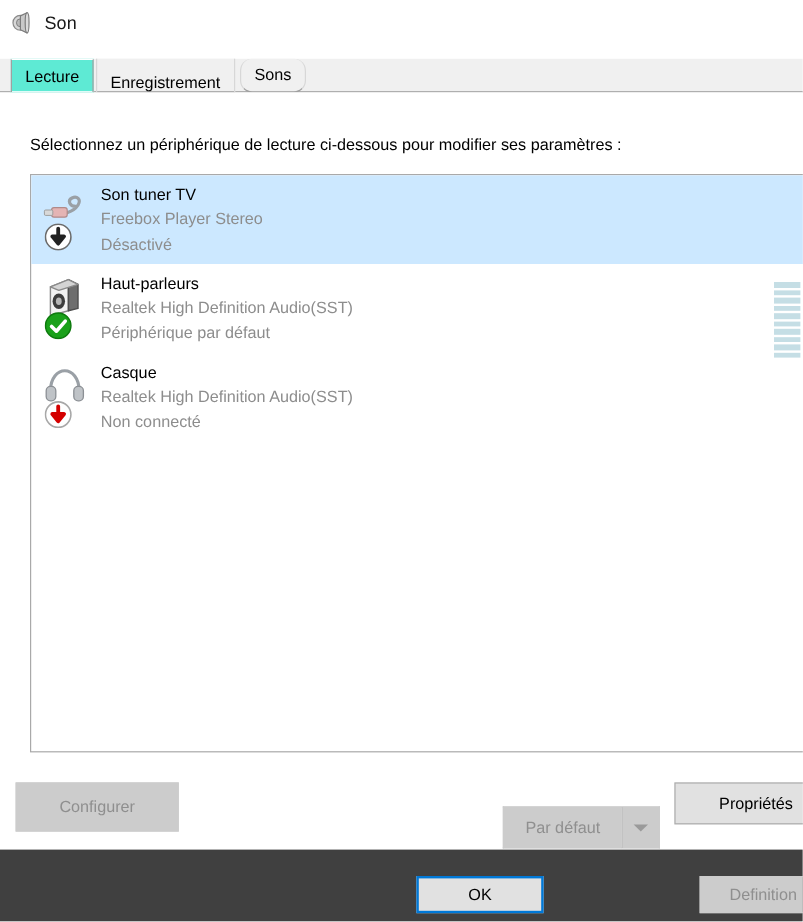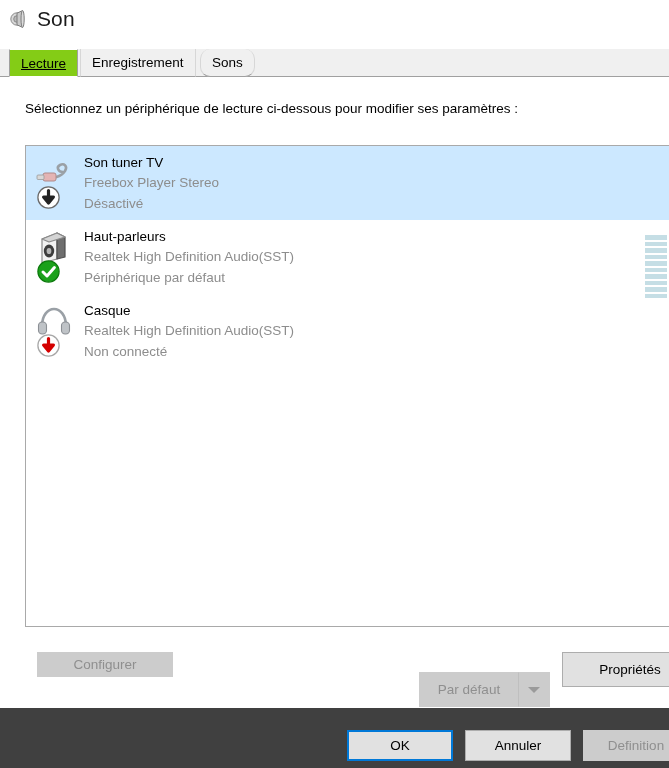--- a/index.html
+++ b/index.html
@@ -39,21 +39,21 @@
     box-sizing: border-box;
   }
   #title-icon {
     width: 20px;
     height: 20px;
     position: relative;
     flex: 0 0 auto;
     margin-right: 8px;
   }
   #title-text {
-    font-size: 21px;
+    font-size: 15px;
     color: #1a1a1a;
     letter-spacing: .1px;
   }
 
   
   #tabstrip {
     position: absolute;
     left: 0;
     top: 49px;
     width: 669px;
@@ -81,44 +81,43 @@
     color: #000000;
     background: #f0f0f0;
     border-left: 1px solid #d7d7d7;
     border-right: 1px solid #d7d7d7;
     border-bottom: 1px solid #a0a0a0;
     padding: 0 11px;
     white-space: nowrap;
     cursor: default;
   }
   .tab.active {
-    background: #84cc16;
+    background: #5eead4;
     border-left: 1px solid #a0a0a0;
     border-right: 1px solid #a0a0a0;
     border-top: 1px solid #ffffff;
     border-bottom: 1px solid #ffffff;
     z-index: 4;
     font-weight: 400;
-    text-decoration: underline;
   }
 
   
   #tabpage {
     position: absolute;
     left: 0;
     top: 77px;
     width: 669px;
     height: 631px;
     background: #ffffff;
   }
 
   #description {
     position: absolute;
     left: 25px;
-    top: 24px;
+    top: 36px;
     font-size: 13.5px;
     color: #000000;
     white-space: nowrap;
   }
 
   
   #device-list {
     position: absolute;
     left: 25px;
     top: 68px;
@@ -200,24 +199,24 @@
     white-space: nowrap;
     font-family: "Liberation Sans", sans-serif;
   }
   .btn.disabled {
     background: #cccccc;
     border: 1px solid #cccccc;
     color: #8f8f8f;
   }
 
   #btn-configure {
-    left: 37px;
+    left: 13px;
     top: 575px;
     width: 136px;
-    height: 25px;
+    height: 41px;
   }
   #btn-default-wrap {
     position: absolute;
     left: 419px;
     top: 575px;
     width: 131px;
     height: 35px;
     display: flex;
     margin-top: 20px;
   }
@@ -304,21 +303,21 @@
       </svg>
     </span>
     <span id="title-text">Son</span>
   </div>
 
   <div id="tabstrip">
     <div id="tabstrip-bg"></div>
     <div class="tab active" style="left:9px;">
       <span>Lecture</span>
     </div>
-    <div class="tab" style="left:80px;">
+    <div class="tab" style="left:80px;align-items:flex-end;">
       <span>Enregistrement</span>
     </div>
     <div class="tab" style="left:200px;border-radius:10px;">
       <span>Sons</span>
     </div>
   </div>
 
   <div id="tabpage">
 
     <div id="description">Sélectionnez un périphérique de lecture ci-dessous pour modifier ses paramètres :</div>
@@ -420,21 +419,18 @@
     <div class="btn" id="btn-properties">
       <span>Propriétés</span>
     </div>
 
   </div>
 
   <div id="footer">
     <div class="btn" id="btn-ok">
       <span>OK</span>
     </div>
-    <div class="btn" id="btn-cancel">
-      <span>Annuler</span>
-    </div>
     <div class="btn disabled" id="btn-apply">
       <span>Definition</span>
     </div>
   </div>
 
 </div>
 
 </body></html>

